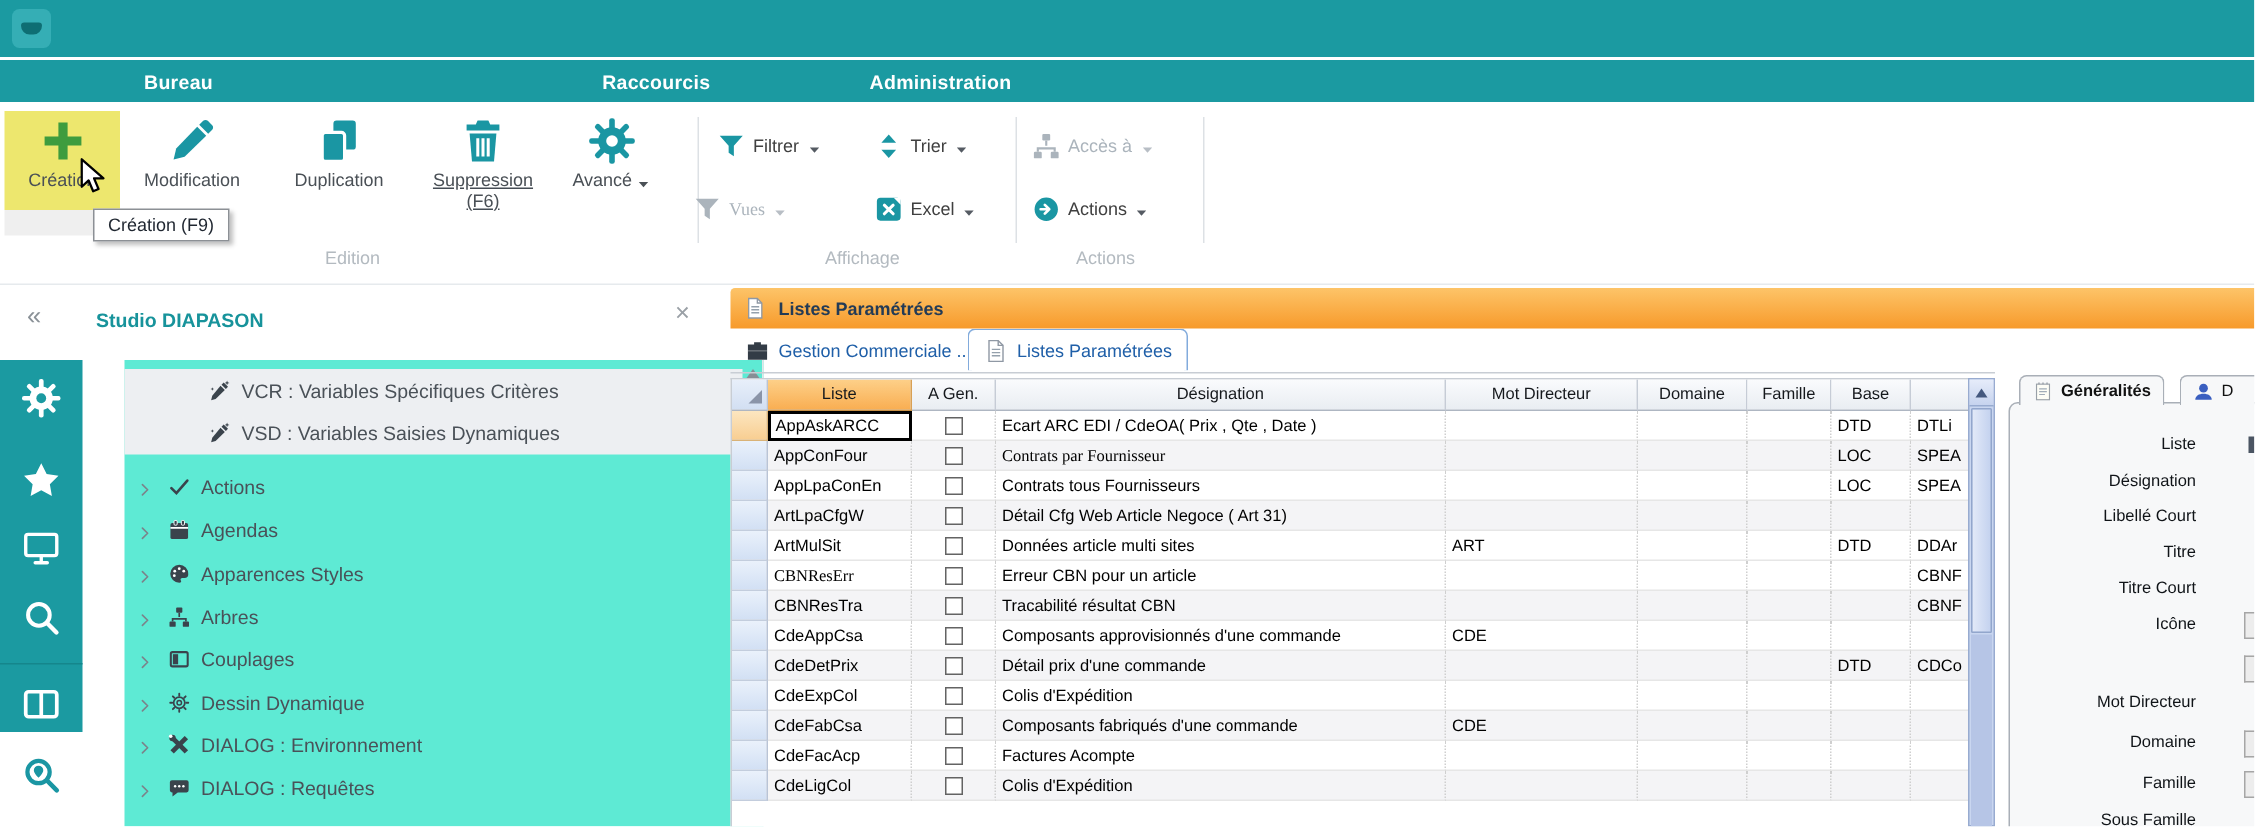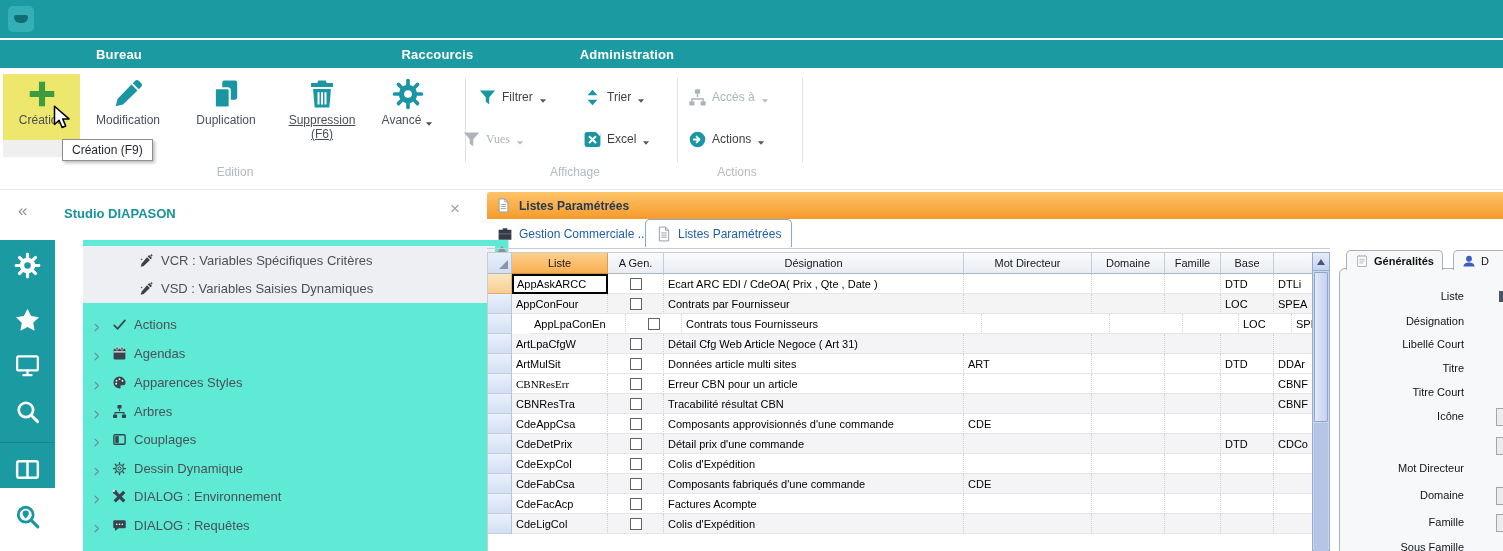--- a/index.html
+++ b/index.html
@@ -482,30 +482,30 @@
         <div class="gcell" style="width: 56px;"></div>
         <div class="gcell" style="width: 53px;">DTD</div>
         <div class="gcell" style="width: 39px;">DTLi</div>
       </div>
       <div class="grow alt">
         <div class="rowsel" style="width: 24px;"></div>
         <div class="gcell" style="width: 96px;">AppConFour</div>
         <div class="gcell cbcell" style="width: 56px;">
           <div class="cb"></div>
         </div>
-        <div class="gcell" style="width: 300px;">Contrats par Fournisseur</div>
+        <div class="gcell" style="width: 300px; font-family: Liberation Serif, serif;">Contrats par Fournisseur</div>
         <div class="gcell" style="width: 128px;"></div>
         <div class="gcell" style="width: 73px;"></div>
         <div class="gcell" style="width: 56px;"></div>
         <div class="gcell" style="width: 53px;">LOC</div>
         <div class="gcell" style="width: 39px;">SPEA</div>
       </div>
       <div class="grow">
         <div class="rowsel" style="width: 24px;"></div>
-        <div class="gcell" style="width: 96px; margin-left: 18px;">AppLpaConEn</div>
+        <div class="gcell" style="width: 96px;">AppLpaConEn</div>
         <div class="gcell cbcell" style="width: 56px;">
           <div class="cb"></div>
         </div>
         <div class="gcell" style="width: 300px;">Contrats tous Fournisseurs</div>
         <div class="gcell" style="width: 128px;"></div>
         <div class="gcell" style="width: 73px;"></div>
         <div class="gcell" style="width: 56px;"></div>
         <div class="gcell" style="width: 53px;">LOC</div>
         <div class="gcell" style="width: 39px;">SPEA</div>
       </div>

